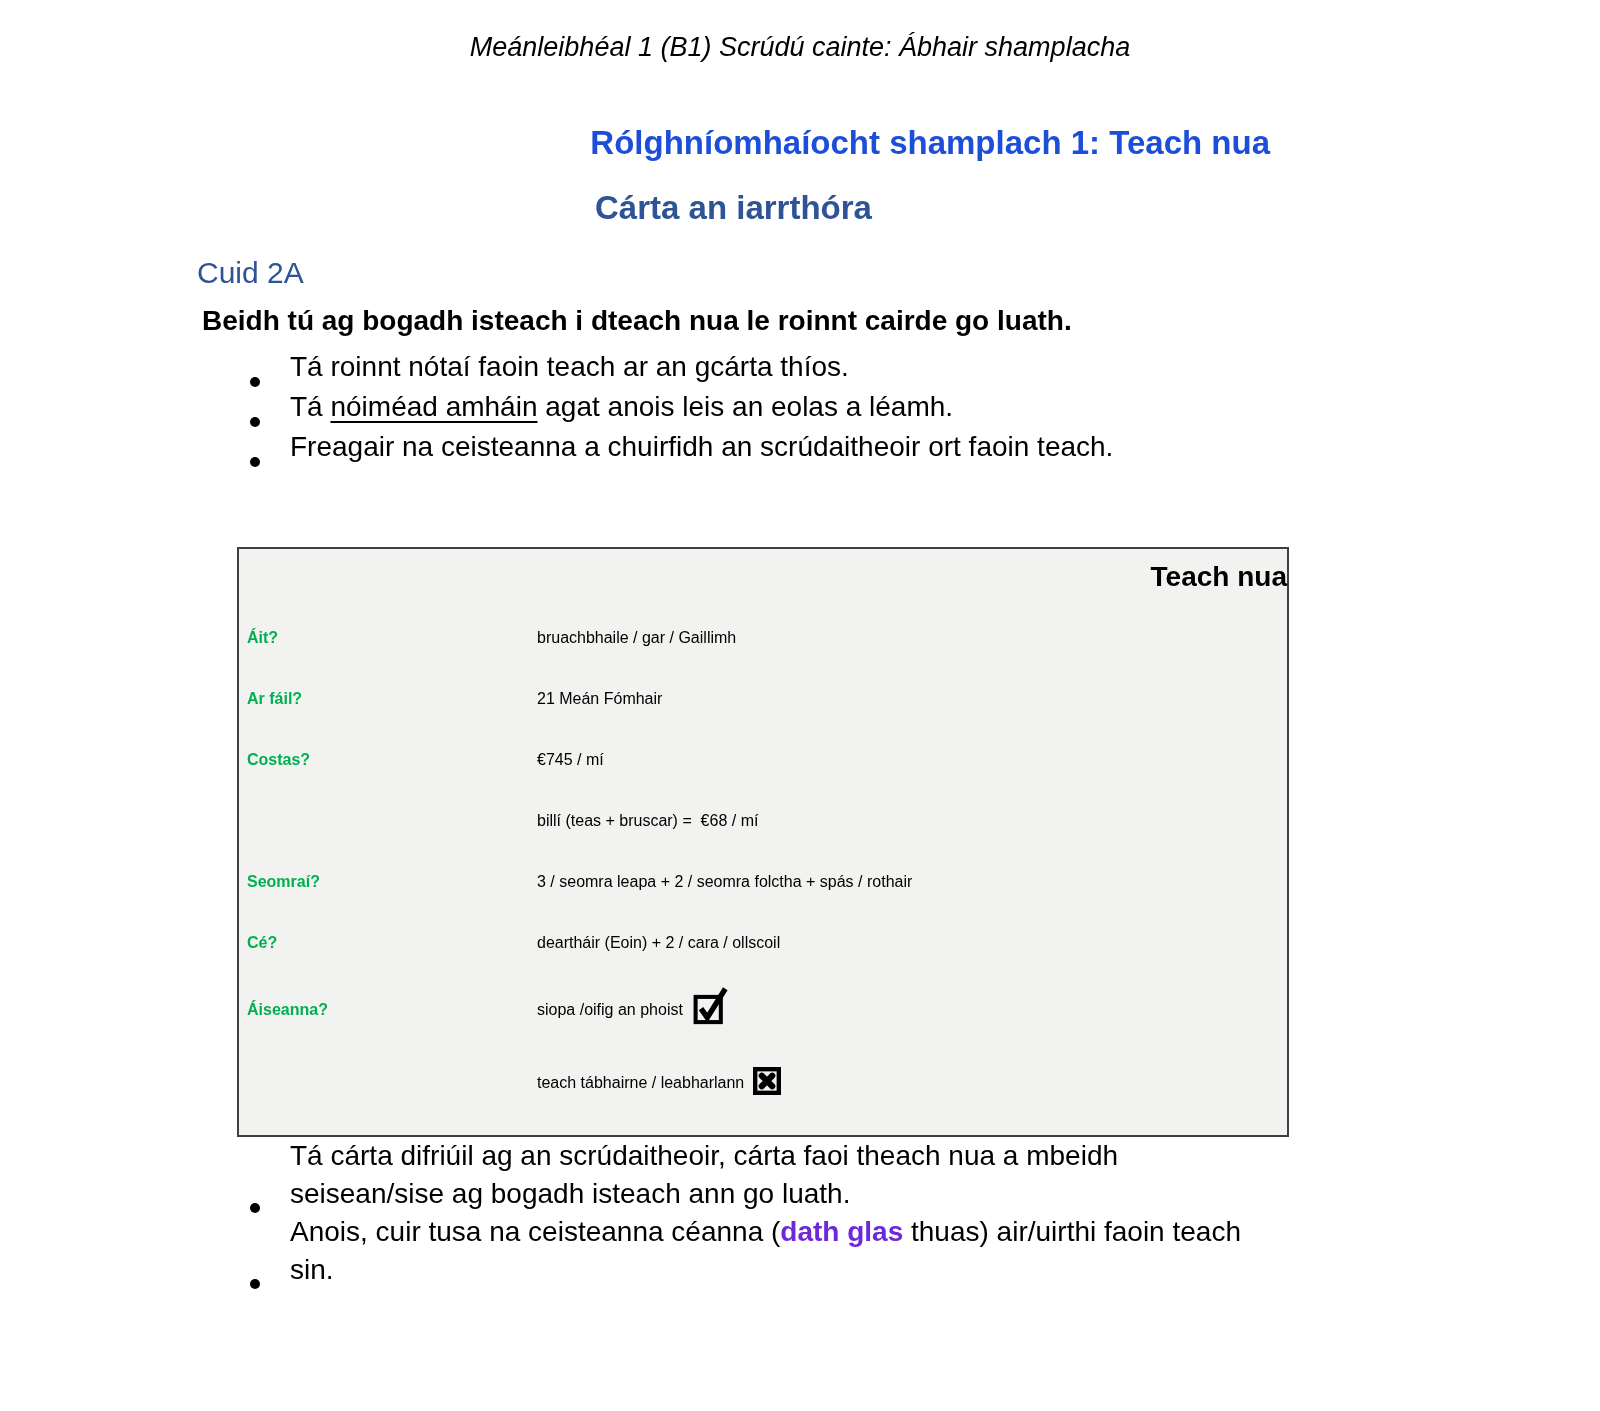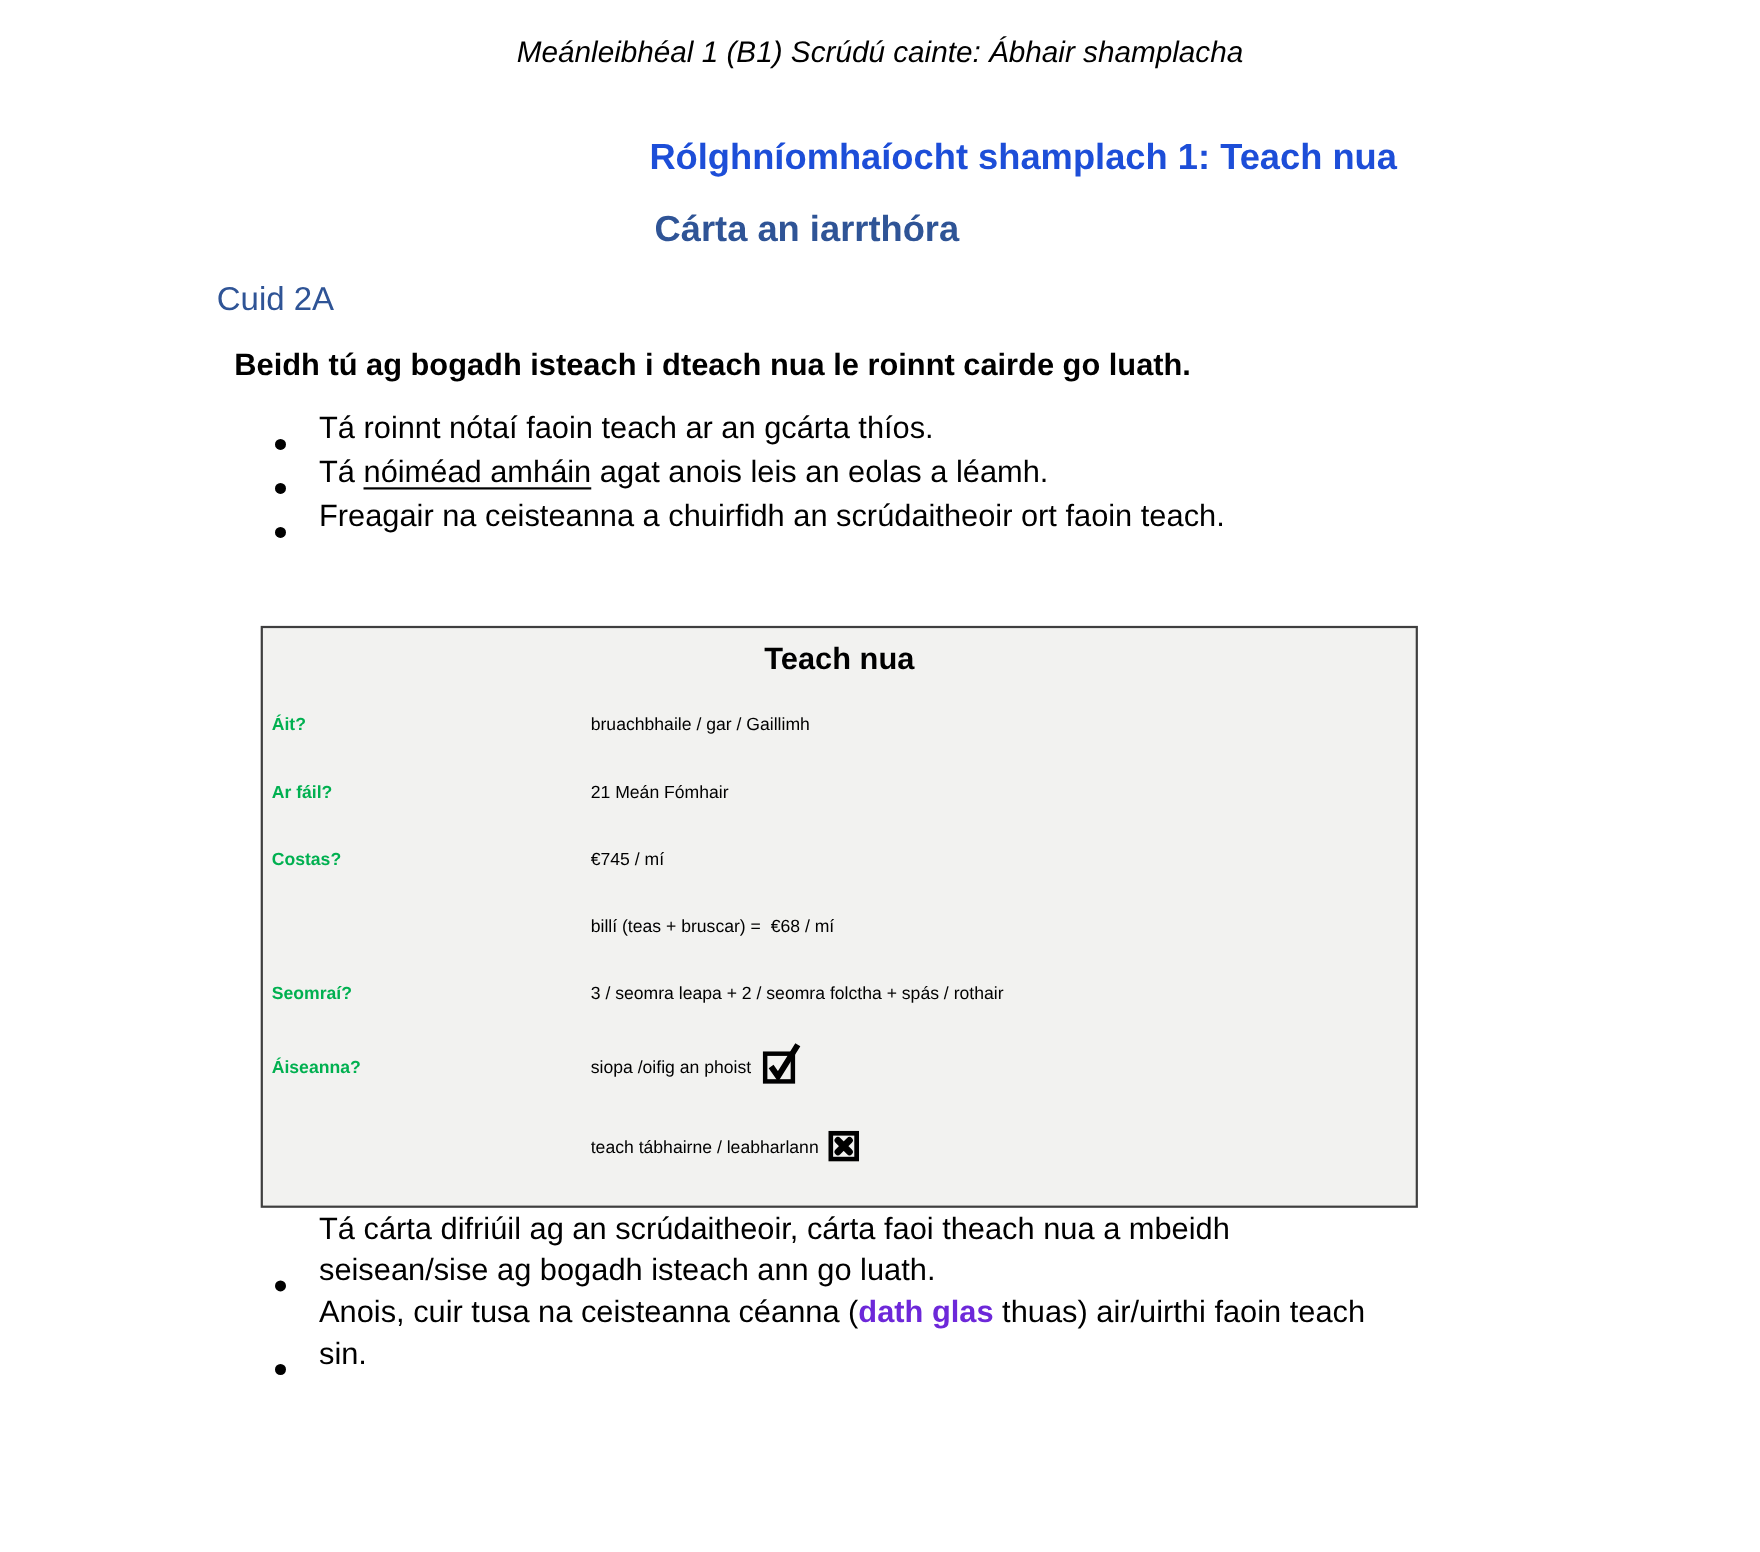--- a/index.html
+++ b/index.html
@@ -28,21 +28,21 @@
     font-size: 33px; line-height: 42px;
     font-weight: bold; color: #2F5496;
     text-align: center;
   }
   .section-heading {
     margin: 21px 0 0 0;
     font-size: 30px; line-height: 45px;
     font-weight: 400; color: #2F5496;
   }
   .intro-bold {
-    margin: 16px;
+    margin: 5px;
     font-size: 28px; line-height: 42px;
     font-weight: bold;
   }
   ul.bullets { list-style: none; margin: 0; padding: 0; }
   ul.bullets li {
     display: flex; align-items: flex-end;
     padding-left: 53px;
     font-size: 28px; line-height: 40px;
   }
   .dot {
@@ -57,21 +57,21 @@
 
   .card {
     box-sizing: border-box;
     margin-top: 80px; margin-left: 40px;
     width: 1052px;
     background: #F2F2F0;
     border: 2px solid #3F3F3F;
     padding: 8px 0 16px 0;
   }
   .card-title {
-    text-align: center;
+    text-align: right;
     font-weight: bold;
     font-size: 28px; line-height: 40px;
     margin-bottom: 10px;
   }
   .card-row {
     display: grid;
     grid-template-columns: 290px 1fr;
     padding-left: 8px;
     min-height: 61px;
     align-items: center;
@@ -144,20 +144,26 @@
         <span class="card-value">
             <span class="vtext">billí (teas + bruscar) =  €68 / mí</span>
           </span>
       </div>
       <div class="card-row">
         <span class="card-label">Seomraí?</span>
         <span class="card-value">
             <span class="vtext">3 / seomra leapa + 2 / seomra folctha + spás / rothair</span>
           </span>
       </div>
+      <div class="card-row">
+        <span class="card-label">Cé?</span>
+        <span class="card-value">
+            <span class="vtext">deartháir (Eoin) + 2 / cara / ollscoil</span>
+          </span>
+      </div>
       <div class="card-row tall">
         <span class="card-label">Áiseanna?</span>
         <span class="card-value">
             <span class="vtext">siopa /oifig an phoist</span>
             <svg class="cb-check" width="36" height="42" viewBox="0 0 40 46">
               <rect x="4" y="14" width="28" height="28" fill="none" stroke="#000" stroke-width="4.5"></rect>
               <path d="M10 27 L17 37 L37 5" fill="none" stroke="#000" stroke-width="6"></path>
             </svg>
           </span>
       </div>

